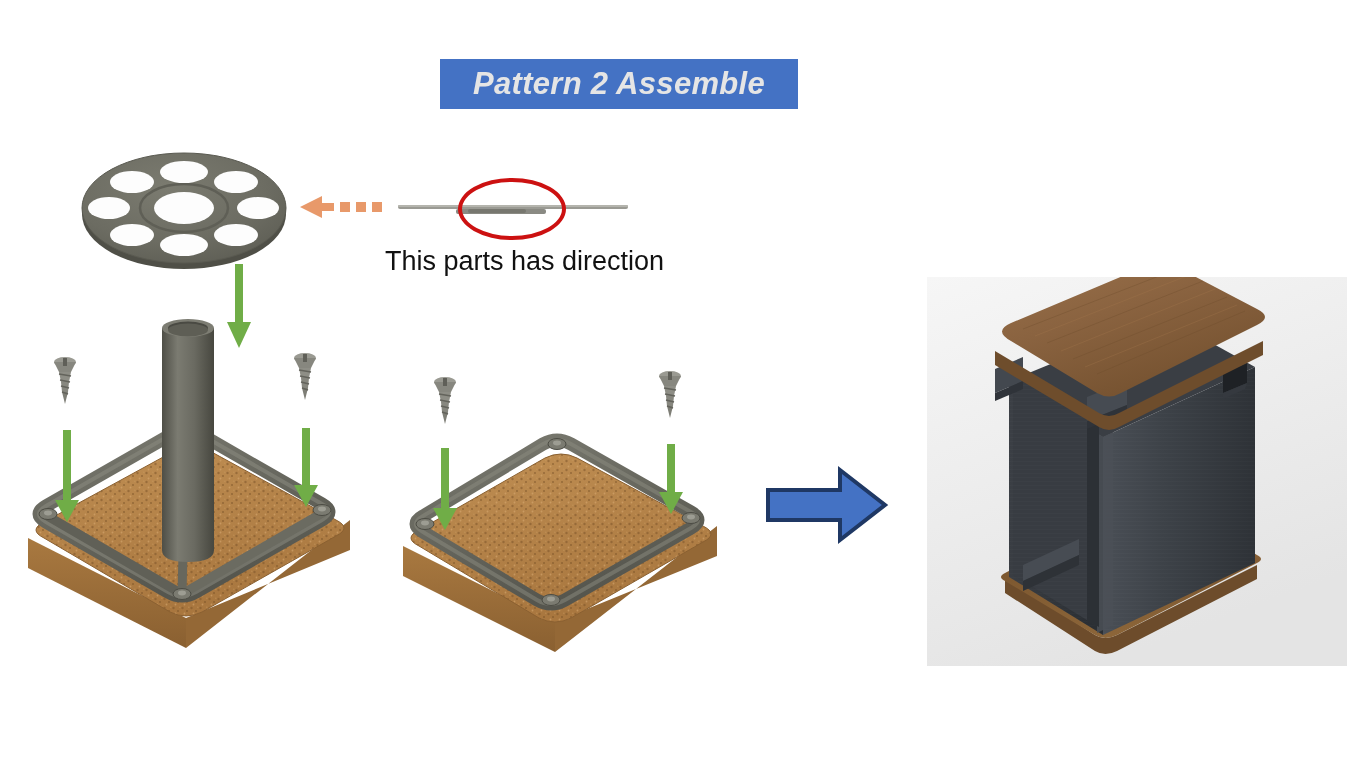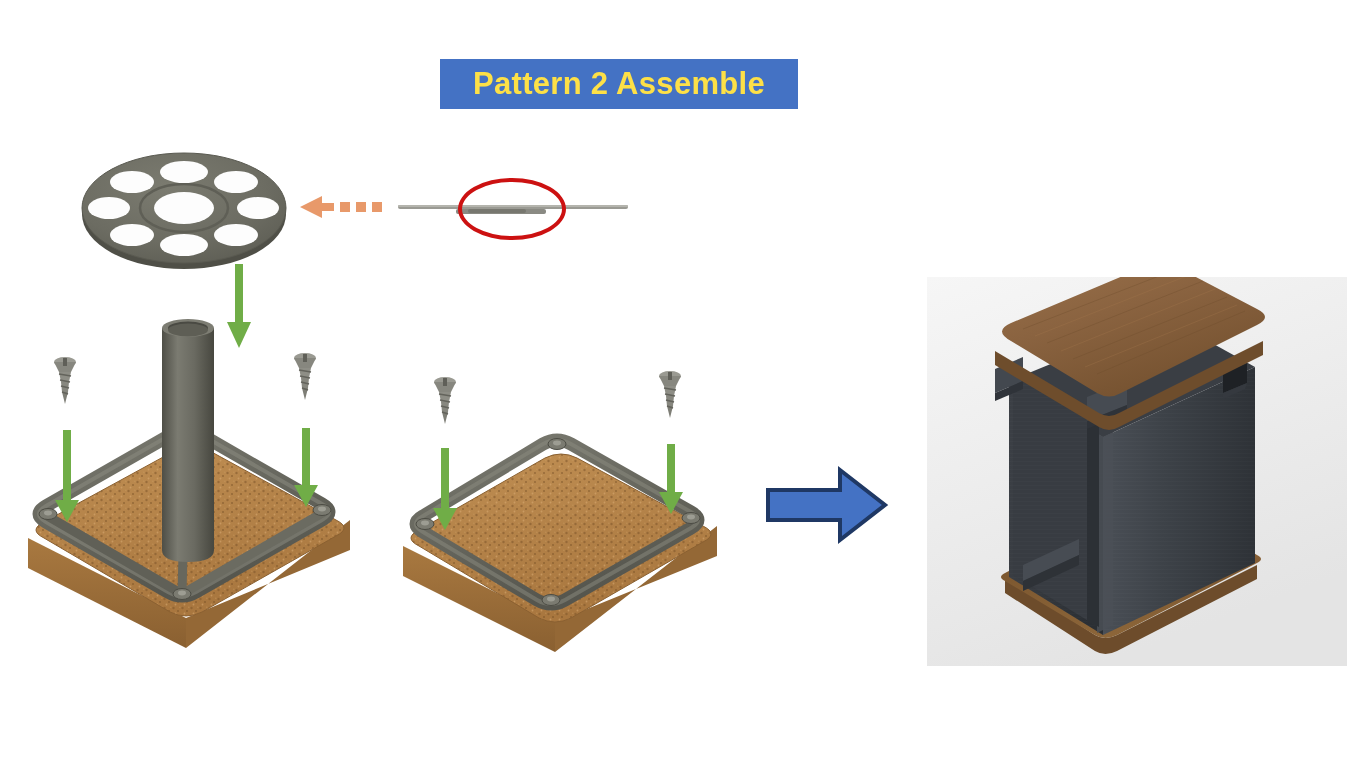--- a/index.html
+++ b/index.html
@@ -12,22 +12,22 @@
   #stage { position: relative; width: 1356px; height: 763px; background: #ffffff; }
 
   
   #title-banner {
     position: absolute; left: 440px; top: 59px;
     width: 358px; height: 50px;
     background: #4472C4;
     display: flex; align-items: center; justify-content: center;
   }
   #title-text {
-    color: #fde047; font-size: 31px; font-weight: bold;
-    letter-spacing: .3px; white-space: nowrap;
+    color: #e5e5e5; font-size: 31px; font-weight: bold;
+    letter-spacing: .3px; white-space: nowrap; font-style: italic;
   }
 
   
   #caption {
     position: absolute; left: 385px; top: 246px;
     font-size: 27px; color: #111111; white-space: nowrap;
   }
 
   
   #disc-wrap { position: absolute; left: 78px; top: 146px; width: 212px; height: 128px; }
@@ -116,20 +116,21 @@
 
   <div id="orange-arrow">
     <svg width="92" height="30" viewBox="0 0 92 30">
       <polygon points="0,15 22,4 22,11 34,11 34,19 22,19 22,26" fill="#E8996A"></polygon>
       <rect x="40" y="10" width="10" height="10" fill="#E8996A"></rect>
       <rect x="56" y="10" width="10" height="10" fill="#E8996A"></rect>
       <rect x="72" y="10" width="10" height="10" fill="#E8996A"></rect>
     </svg>
   </div>
 
+  <div id="caption">This parts has direction</div>
 
   <div id="assembly-left">
     <svg width="370" height="380" viewBox="0 0 370 380">
       <defs>
         <linearGradient id="corkTopL" x1="0" y1="0" x2="0.3" y2="1">
           <stop offset="0%" stop-color="#c08f53"></stop>
           <stop offset="100%" stop-color="#a9773f"></stop>
         </linearGradient>
         <linearGradient id="corkSideL" x1="0" y1="0" x2="0" y2="1">
           <stop offset="0%" stop-color="#a97940"></stop>

